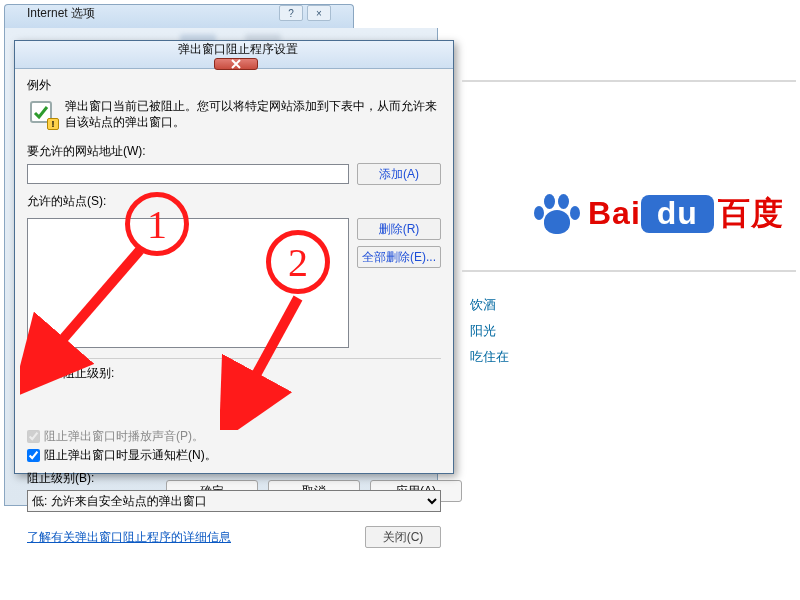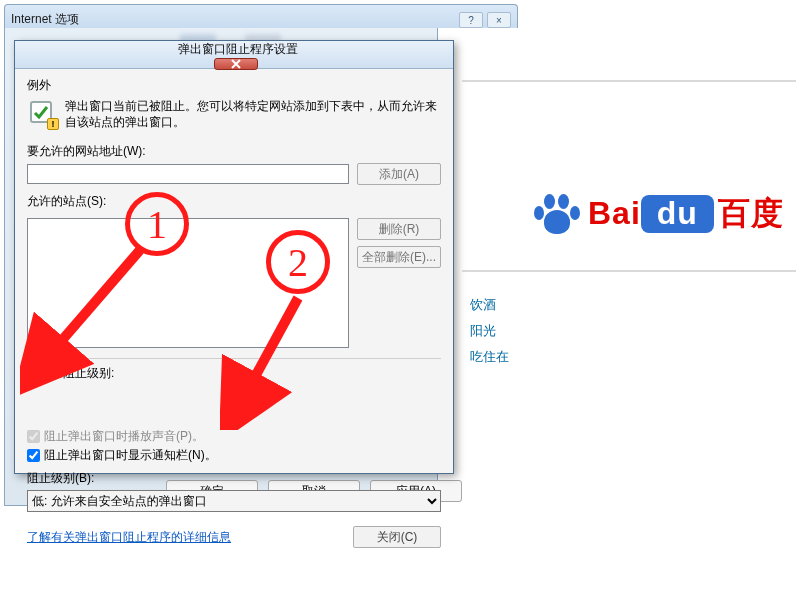--- a/index.html
+++ b/index.html
@@ -1,23 +1,23 @@
 <!DOCTYPE html>
 <html><head>
 <meta charset="utf-8">
 <style>
   * { box-sizing: border-box; margin: 0; padding: 0; font-family: "Microsoft YaHei", "Segoe UI", Tahoma, sans-serif; }
   body { width: 800px; height: 600px; background: #fff; position: relative; overflow: hidden; }
 
   
   .parent-titlebar {
-    position: absolute; left: 4px; top: 4px; width: 514px; height: 24px;
+    position: absolute; left: 4px; top: 4px; width: 350px; height: 24px;
     background: linear-gradient(#dbe9f7, #c8dcf0);
     border: 1px solid #8aa6c1; border-bottom: none; border-radius: 4px 4px 0 0;
-    display: flex; align-items: flex-end; padding: 0 6px;
+    display: flex; align-items: flex-start; padding: 0 22px;
   }
   .parent-titlebar .title { font-size: 12px; color: #1a1a1a; flex: 1; }
   .parent-controls { display: flex; gap: 4px; }
   .parent-controls .btn-help, .parent-controls .btn-close-outer {
     width: 24px; height: 16px; background: #e8f0f8; border: 1px solid #a8bdd1;
     border-radius: 2px; font-size: 10px; display: flex; align-items: center; justify-content: center;
     color: #3b5a78;
   }
 
   
@@ -72,42 +72,42 @@
 
   .field-label { margin-top: 13px; margin-bottom: 3px; }
   .address-row { display: flex; gap: 8px; align-items:center; }
   .address-input {
     flex:1; height:20px; border:1px solid #828790; background:#fff; padding:0 4px; font-size:12px;
   }
   .btn-std {
     width: 84px; height: 22px; font-size:12px; background: #f2f2f2;
     border: 1px solid #adadad; border-radius: 2px; color:#444;
   }
-  .btn-std[disabled]{ color:#737373; }
+  .btn-std[disabled]{ color:#1d4ed8; }
   .allowed-row { display:flex; gap:8px; margin-top:8px; }
   .allowed-box {
     flex:1; height:130px; background:#fff; border:1px solid #828790;
     overflow-y:scroll;
   }
   .allowed-side { display:flex; flex-direction:column; gap:6px; }
   .sep { border:none; border-top:1px solid #cfcfcf; margin:10px 0 6px; }
 
   .group-label { margin-bottom:4px; }
   .check-row { display:flex; align-items:center; gap:4px; margin:2px 0; font-size:12px; }
   .check-row input { width:13px; height:13px; }
   .check-row.disabled { color:#8a8a8a;margin-top:46px; }
 
   .level-label { margin-top:6px; margin-bottom:3px; }
   .level-select {
     width: 100%; height:22px; border:1px solid #7a7a7a; background:#f4f4f4; font-size:12px;
   }
 
   .bottom-row { display:flex; align-items:center; margin-top:14px; }
   .learn-link { color:#0b59c3; text-decoration:underline; flex:1; font-size:12px; }
-  .bottom-row .btn-std { width:88px; }
+  .bottom-row .btn-std { width:76px; }
 
   
   .baidu-area { position:absolute; left:462px; top:72px; right:4px; }
   .baidu-rule { border:none; border-top:2px solid #d9d9d9; width: 100%; margin-bottom: 110px; margin-top: 8px;}
   .baidu-logo { display:flex; align-items:center; gap:6px; margin-left: 72px; }
   .paw { width:48px; height:44px; position:relative; }
   .paw .pad { position:absolute; background:#2f6fd1; border-radius:50%; }
   .paw .p1{ left:0px; top:14px; width:10px; height:14px;}
   .paw .p2{ left:10px; top:2px; width:11px; height:15px;}
   .paw .p3{ left:24px; top:2px; width:11px; height:15px;}

